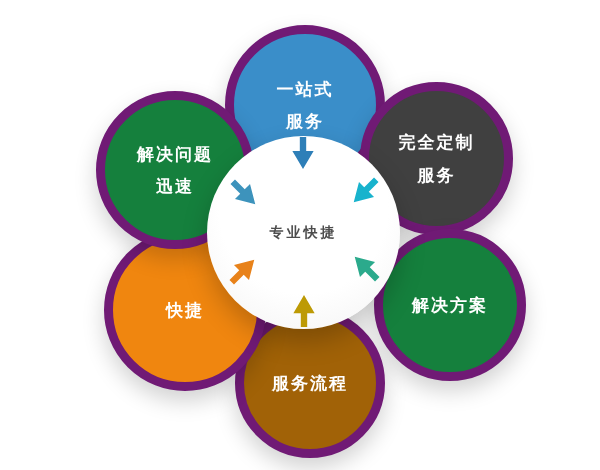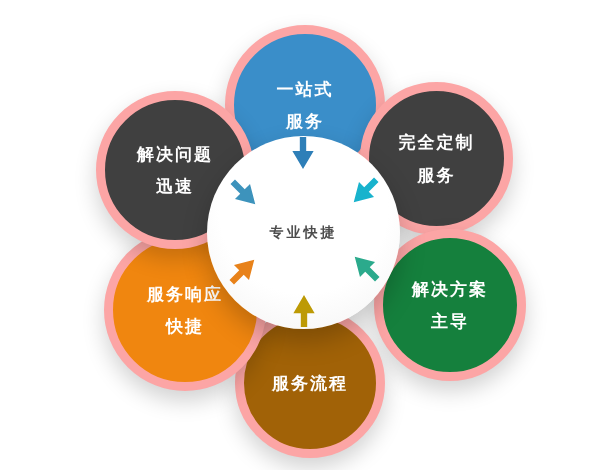--- a/index.html
+++ b/index.html
@@ -10,21 +10,21 @@
     position: relative;
     width: 600px;
     height: 470px;
     background: #ffffff;
     overflow: hidden;
   }
 
   .petal {
     position: absolute;
     border-radius: 50%;
-    border: 9px solid #fca5a5;
+    border: 9px solid #701a75;
     box-shadow: 0 10px 22px rgba(0,0,0,0.18);
     display: flex;
     flex-direction: column;
     align-items: center;
     justify-content: center;
     z-index: 1;
   }
   .petal .line {
     color: #ffffff;
     font-weight: bold;
@@ -87,33 +87,31 @@
     <div class="line">服务</div>
   </div>
 
   <div class="petal petal-top-right" style="background: #404040;">
     <div class="line">完全定制</div>
     <div class="line">服务</div>
   </div>
 
   <div class="petal petal-bottom-right" style="background: #15803d;">
     <div class="line">解决方案</div>
-    <div class="line">主导</div>
   </div>
 
   <div class="petal petal-bottom" style="background: #a16207;">
     <div class="line">服务流程</div>
   </div>
 
   <div class="petal petal-bottom-left" style="background: rgb(240, 134, 15);">
-    <div class="line">服务响应</div>
     <div class="line">快捷</div>
   </div>
 
-  <div class="petal petal-top-left" style="background: #404040;">
+  <div class="petal petal-top-left" style="background: #15803d;">
     <div class="line">解决问题</div>
     <div class="line">迅速</div>
   </div>
 
   <div class="center-circle">
     <span class="center-label">专业快捷</span>
   </div>
 
   <span class="arrow arrow-top" style="color: rgb(46, 127, 184);">
     <svg viewBox="0 0 32 24">

